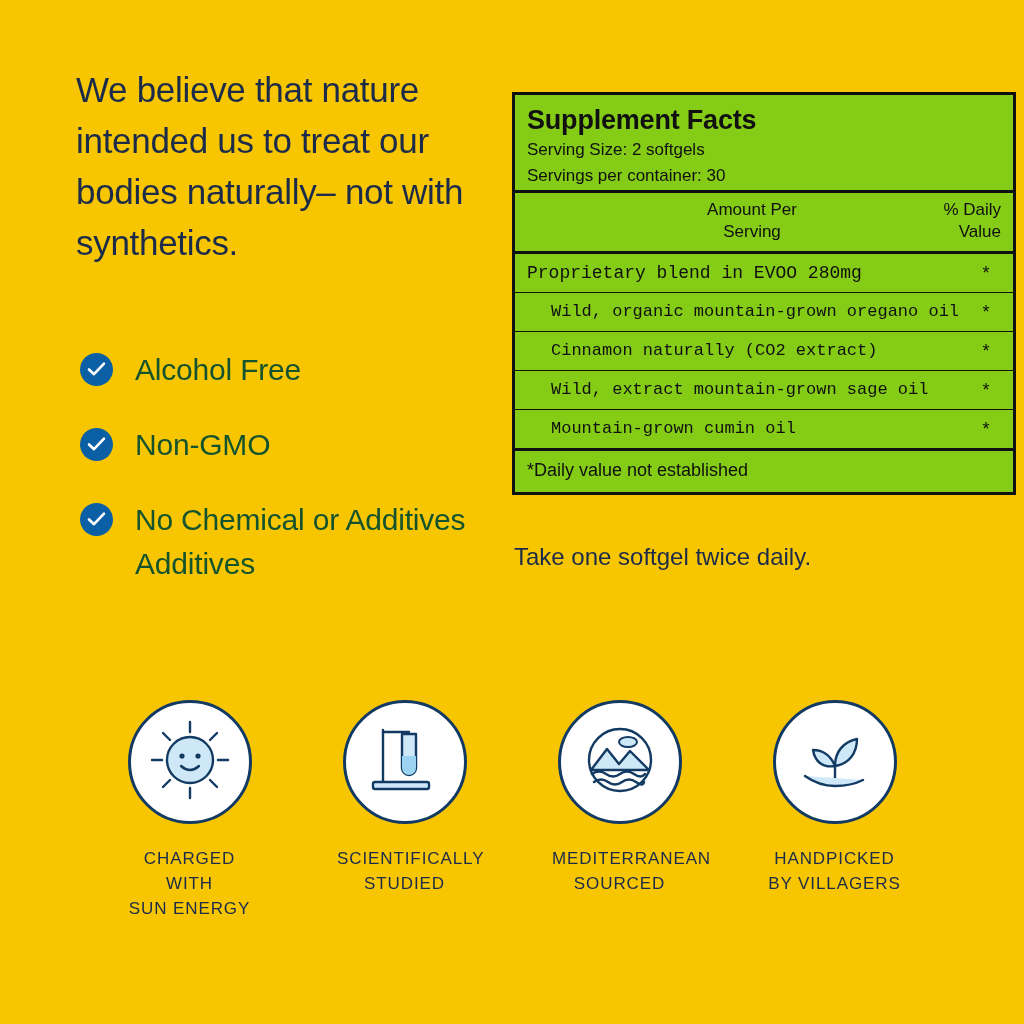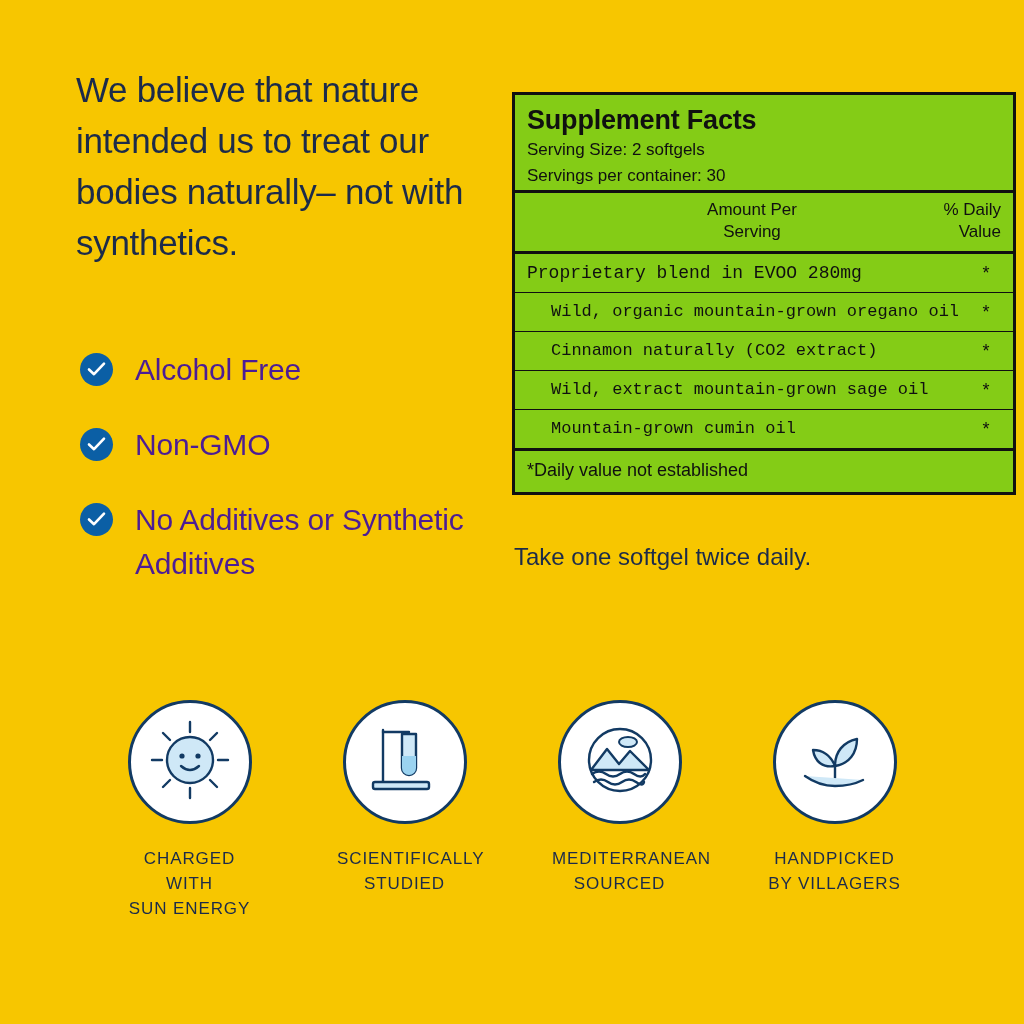--- a/index.html
+++ b/index.html
@@ -48,21 +48,21 @@
     border-radius: 50%;
     background: #0B5FA5;
     margin-right: 22px;
     margin-top: 5px;
     position: relative;
   }
   .check svg { position: absolute; left: 7px; top: 8px; }
   .bullet-label {
     font-size: 30px;
     line-height: 44px;
-    color: #4c1d95;
+    color: #14532d;
     letter-spacing: -0.2px;
   }
 
   
   .facts {
     position: absolute;
     left: 512px;
     top: 92px;
     width: 504px;
     background: #84cc16;
@@ -187,21 +187,21 @@
     </span>
     <span class="bullet-label">Non-GMO</span>
   </div>
 
   <div class="bullet-row">
     <span class="check">
       <svg width="19" height="17" viewBox="0 0 19 17">
           <path d="M2 8.5 L7 13.2 L17 2.6" fill="none" stroke="#ffffff" stroke-width="2.6" stroke-linecap="round" stroke-linejoin="round"></path>
         </svg>
     </span>
-    <span class="bullet-label">No Additives or Synthetic Additives</span>
+    <span class="bullet-label">No Chemical or Additives Additives</span>
   </div>
 
 </div>
 
 <div class="facts">
   <div class="facts-title">Supplement Facts</div>
   <div class="facts-serv">Serving Size: 2 softgels</div>
   <div class="facts-serv">Servings per container: 30</div>
 
   <div class="rule-thick"></div>

